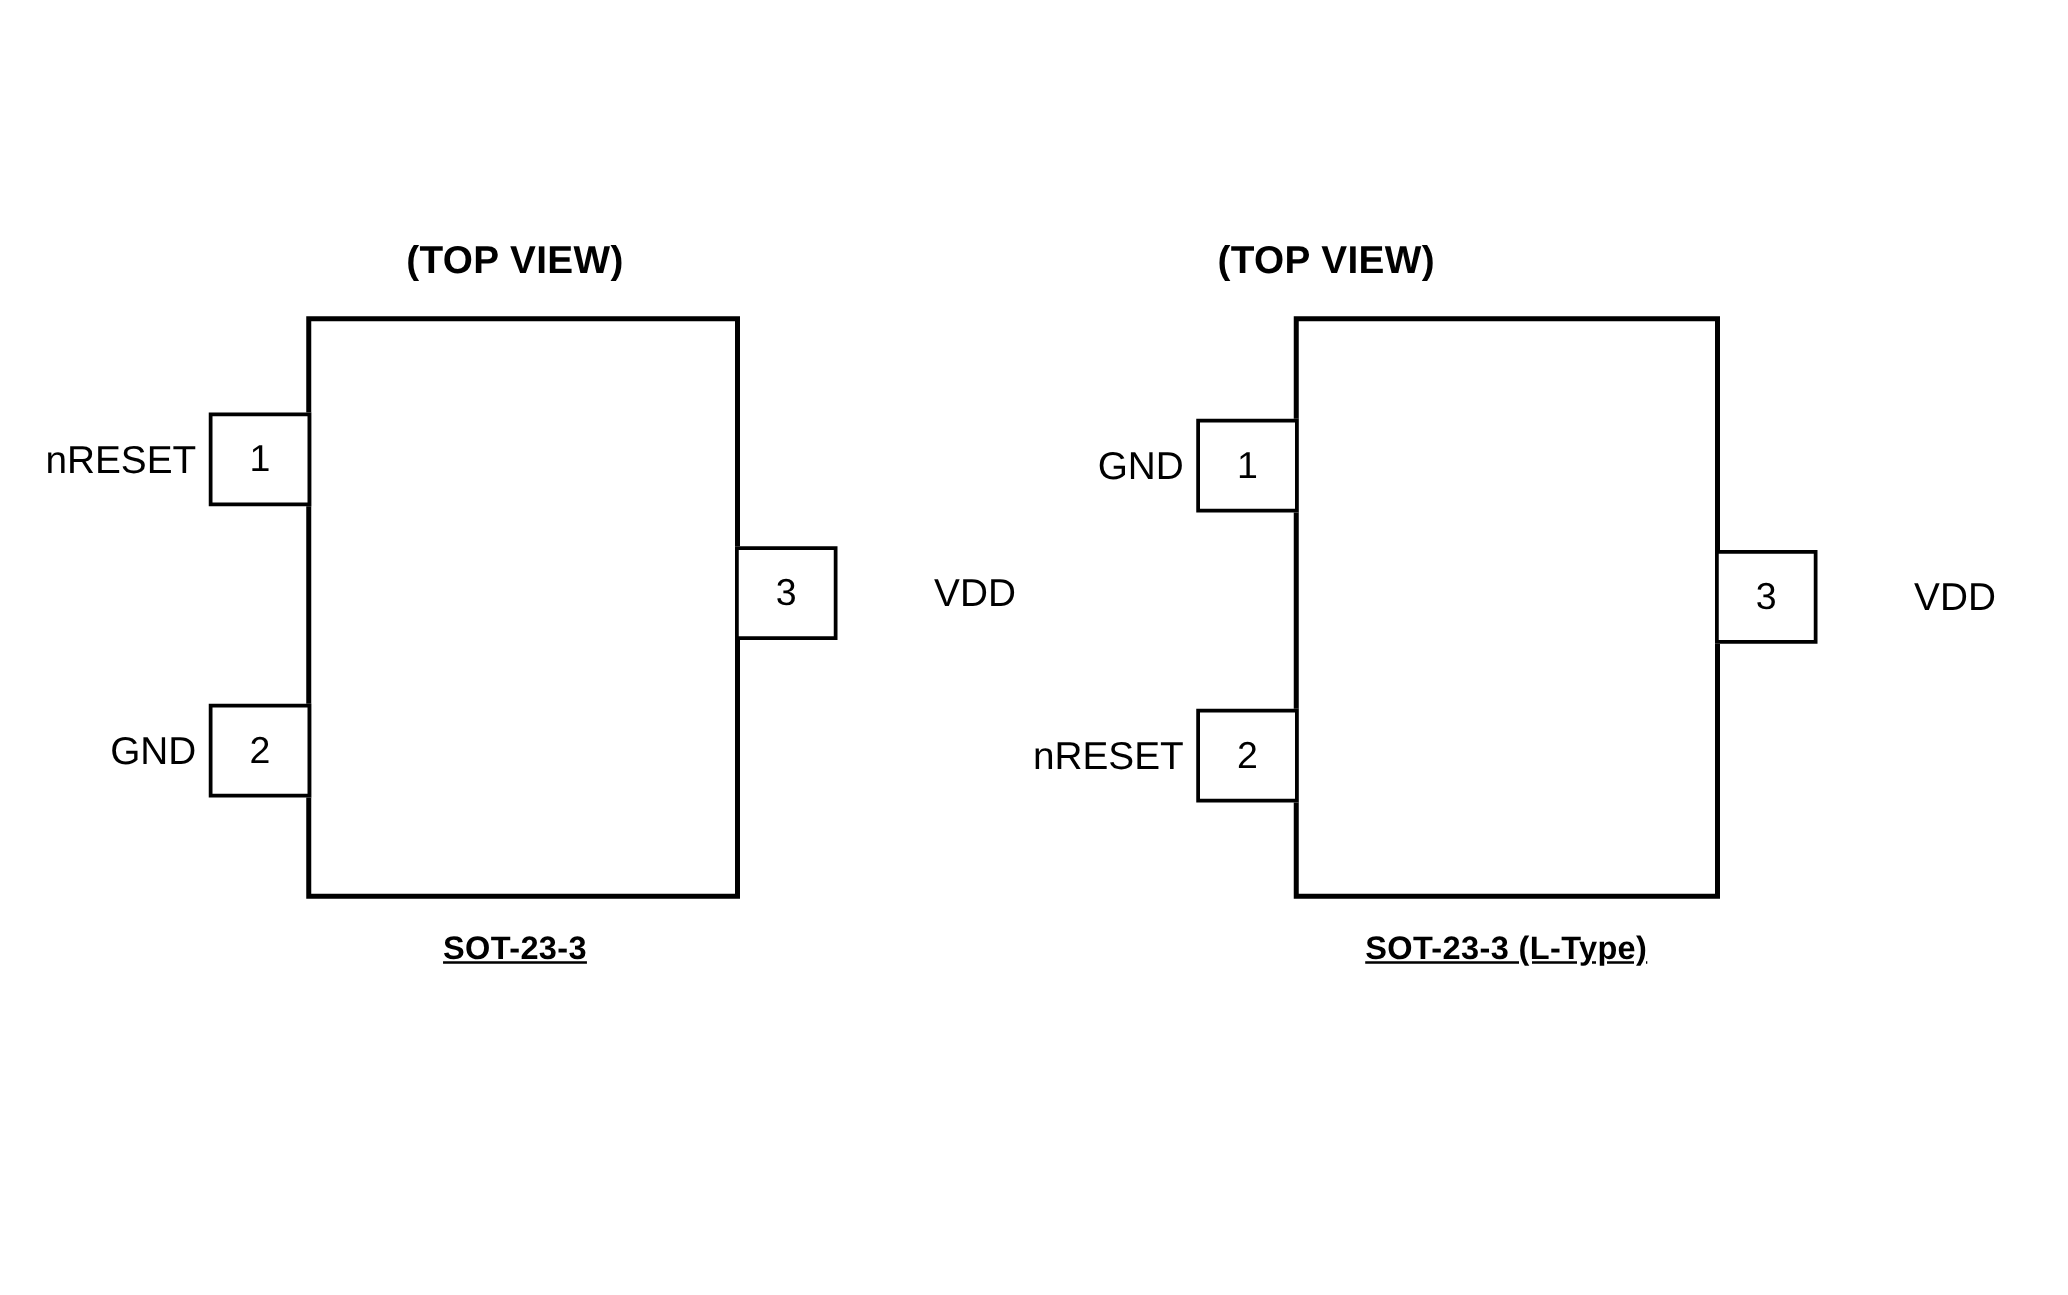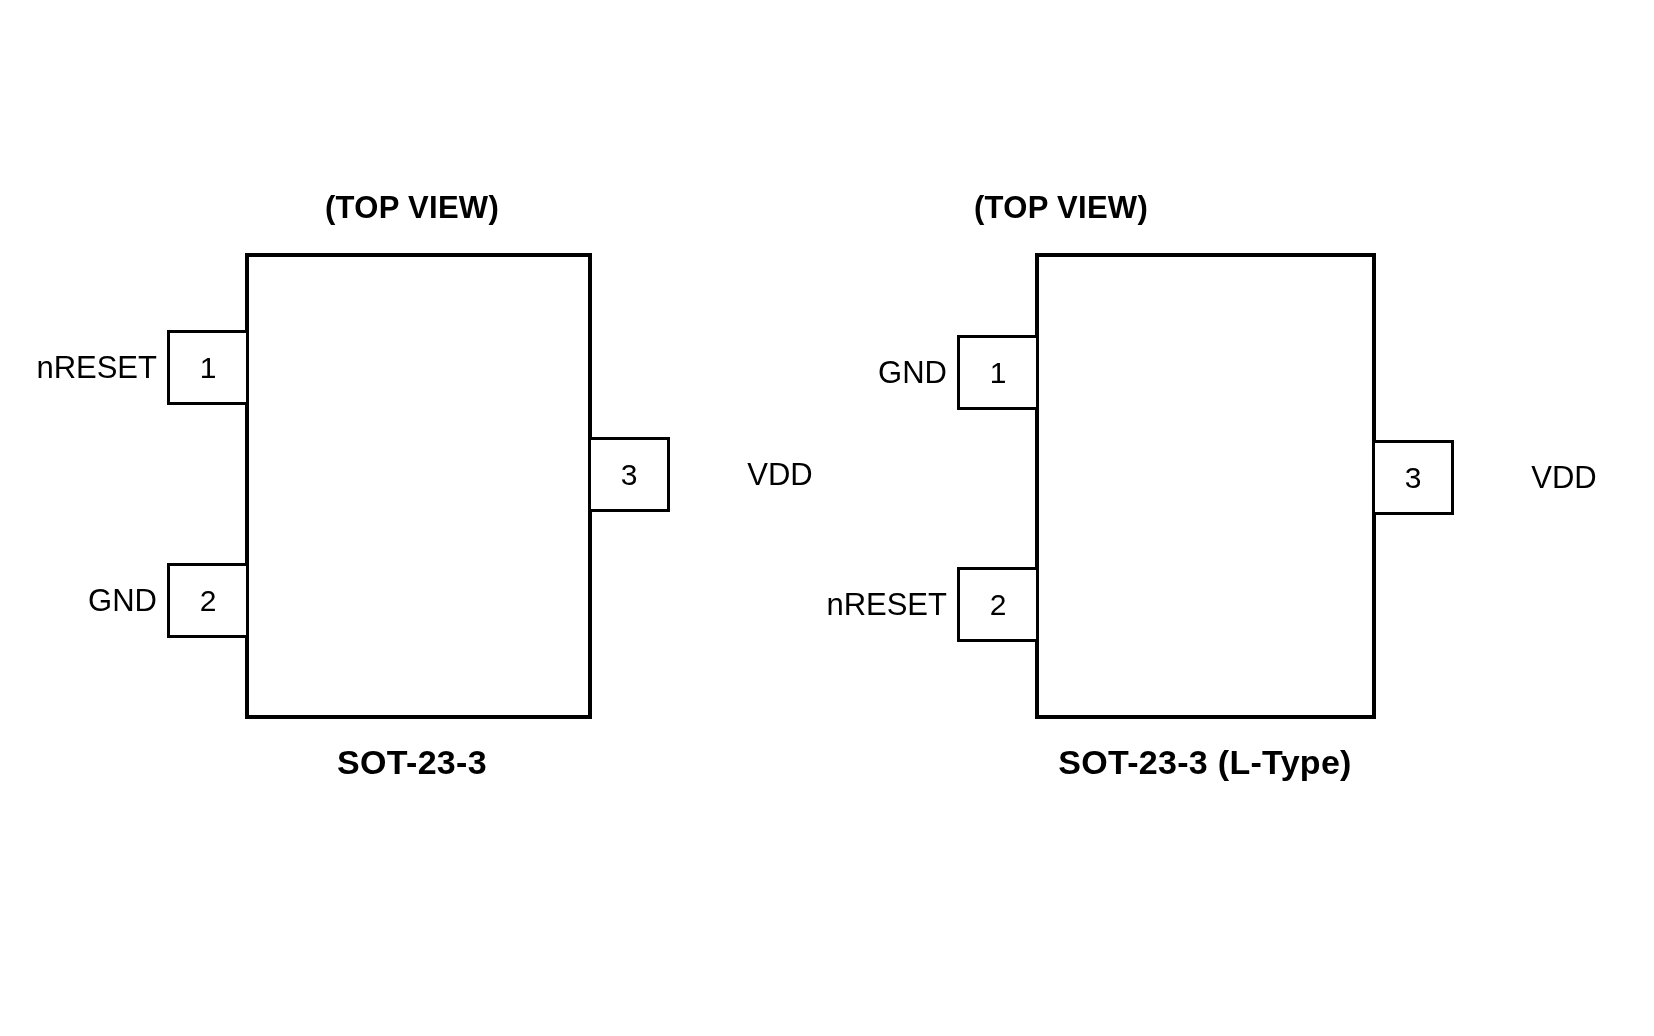--- a/index.html
+++ b/index.html
@@ -31,25 +31,26 @@
     font-size: 31px;
     letter-spacing: 0.3px;
     white-space: nowrap;
     text-align: center;
     color: #000000;
   }
 
   .pkg-label {
     position: absolute;
     font-weight: bold;
-    font-size: 34px;
+    font-size: 26px;
     letter-spacing: 0.3px;
     white-space: nowrap;
     text-align: center;
     color: #000000;
+    text-decoration: underline;
   }
 
   
   .body {
     position: absolute;
     border: 4px solid #000000;
     background: #ffffff;
     box-sizing: border-box;
   }
 

